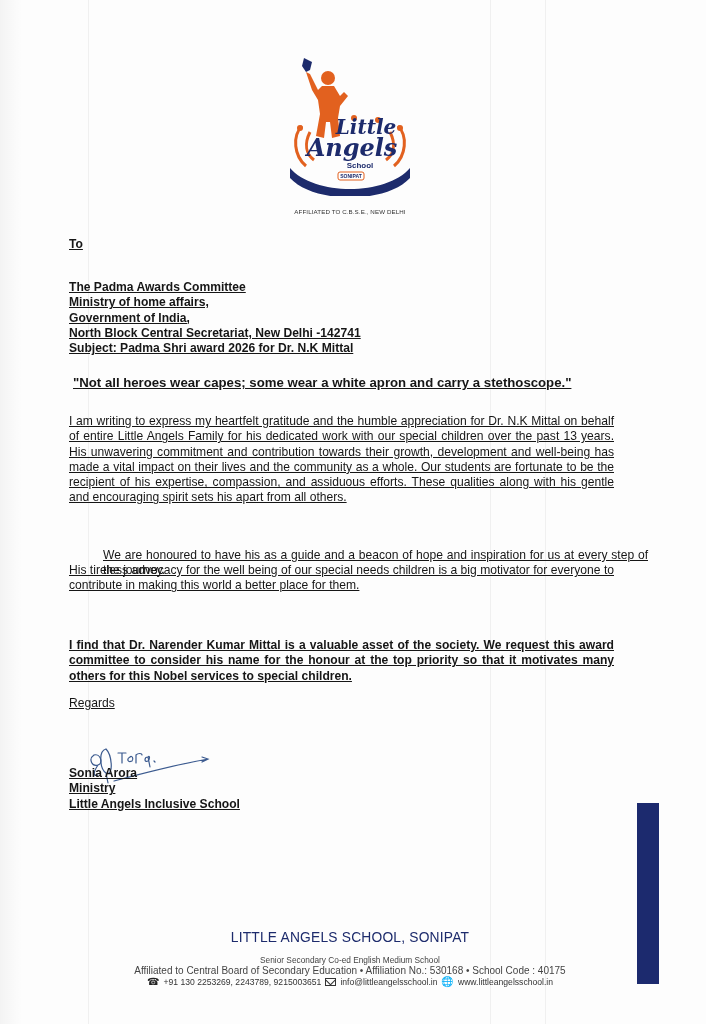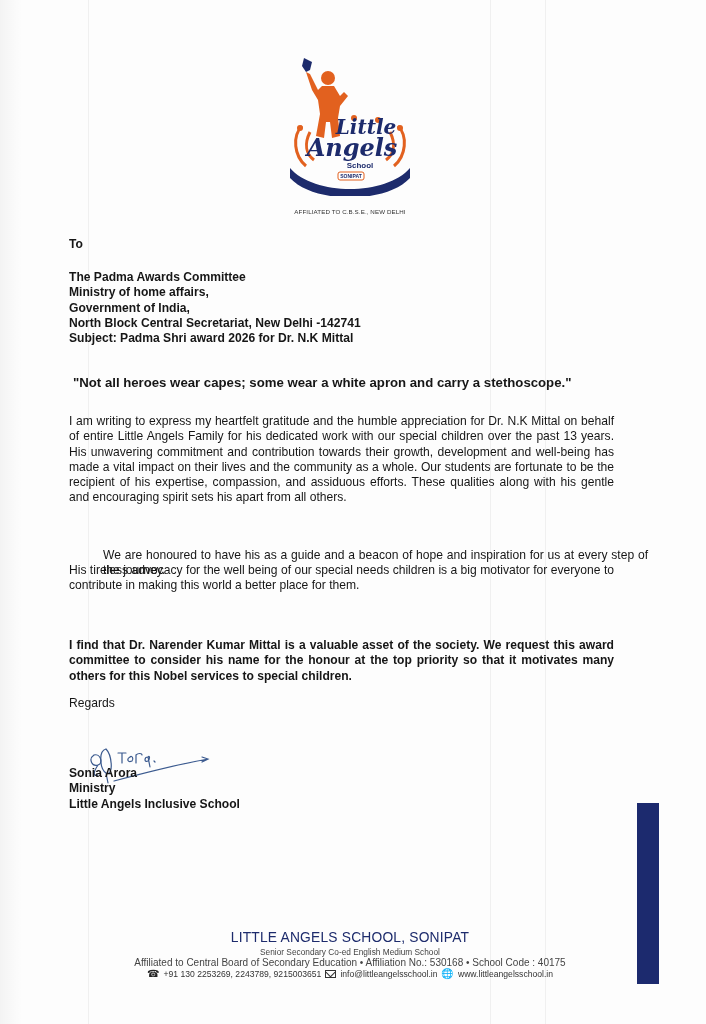--- a/index.html
+++ b/index.html
@@ -11,43 +11,43 @@
   }
   .scanline { position: absolute; top: 0; bottom: 0; width: 1px; background: rgba(0,0,0,0.05); }
   .edge-left { position: absolute; left: 0; top: 0; bottom: 0; width: 22px;
     background: linear-gradient(90deg, rgba(0,0,0,0.04), rgba(0,0,0,0)); }
 
   
   .logo { position: absolute; left: 284px; top: 56px; width: 132px; height: 140px; }
   .affiliated { position: absolute; left: 270px; top: 208px; width: 160px; text-align: center;
     font-size: 6.2px; letter-spacing: 0.1px; color: #333; }
 
-  .block { position: absolute; left: 69px; font-size: 12.1px; line-height: 15.3px; }
+  .block { position: absolute; left: 69px; font-size: 12.1px; line-height: 15.3px; text-decoration: underline; }
   .bold { font-weight: bold; }
 
   .to { top: 237px; }
-  .address { top: 270px; }
+  .address { top: 280px; }
   .address div { white-space: nowrap; }
   .quote { top: 375px; left: 73px; font-size: 13.2px; font-weight: bold; white-space: nowrap; }
 
   .para { width: 545px; text-align: justify; text-align-last: left; }
   .p1 { top: 414px; }
   .p2 { top: 548px; margin-left: 34px; }
   .p3 { top: 563px; }
   .p4 { top: 638px; font-weight: bold; }
   .regards { top: 696px; }
 
   .sign-block { top: 766px; font-weight: bold; }
   .signature { position: absolute; left: 84px; top: 745px; width: 130px; height: 40px; }
 
   .side-bar { position: absolute; left: 637px; top: 803px; width: 22px; height: 181px; background: #1c2a6e; }
 
   .footer { position: absolute; left: 100px; top: 930px; width: 500px; text-align: center; color: #2a2a3a; }
   .footer-title { font-size: 13.8px; font-weight: normal; color: #1d2b6c; letter-spacing: 0.2px; }
-  .footer-sub { font-size: 8.3px; margin-top: 2px; color: #444; }
+  .footer-sub { font-size: 8.3px; margin-top: 10px; color: #444; }
   .footer-aff { font-size: 10px; color: #444; }
   .footer-contact { font-size: 8.6px; margin-top: 1px; color: #333; white-space: nowrap; display: flex; justify-content: center; align-items: center; gap: 4px; }
   .ico { display: inline-block; font-size: 10px; color: #222; line-height: 1; }
   .ico-box { display: inline-block; width: 11px; height: 8px; border: 1px solid #333; position: relative; box-sizing: border-box; }
   .ico-box::after { content: ""; position: absolute; left: 1px; top: -2px; width: 6px; height: 6px; border-right: 1px solid #333; border-bottom: 1px solid #333; transform: rotate(45deg); }
 </style>
 </head>
 <body>
 
 <div class="edge-left"></div>

